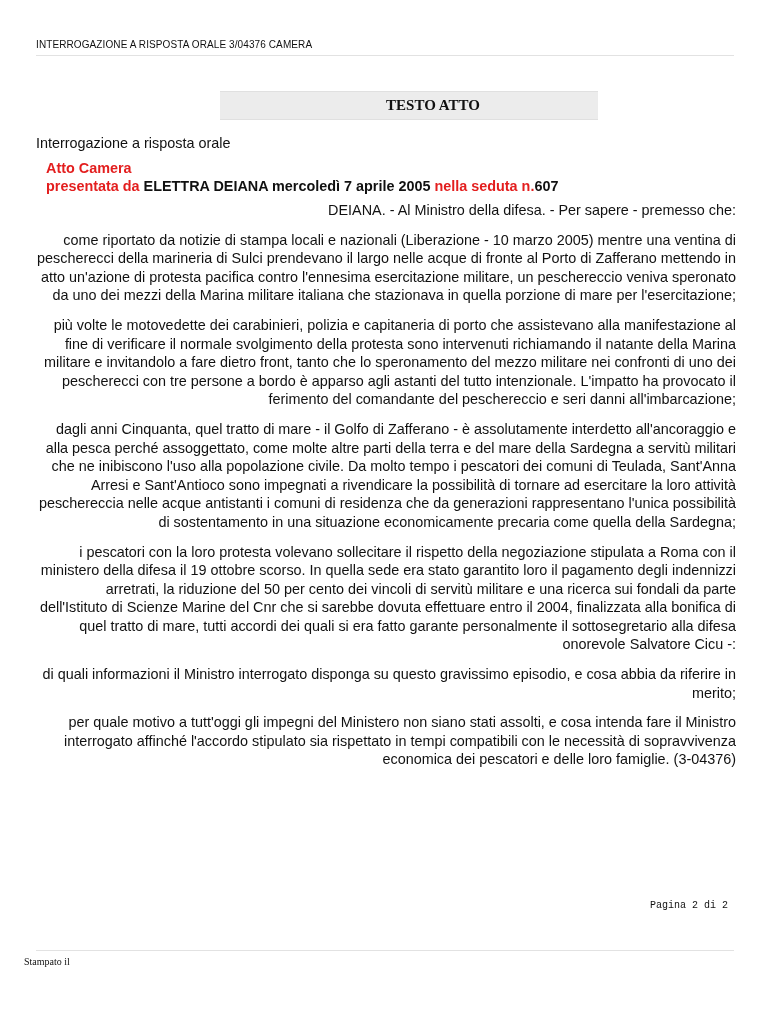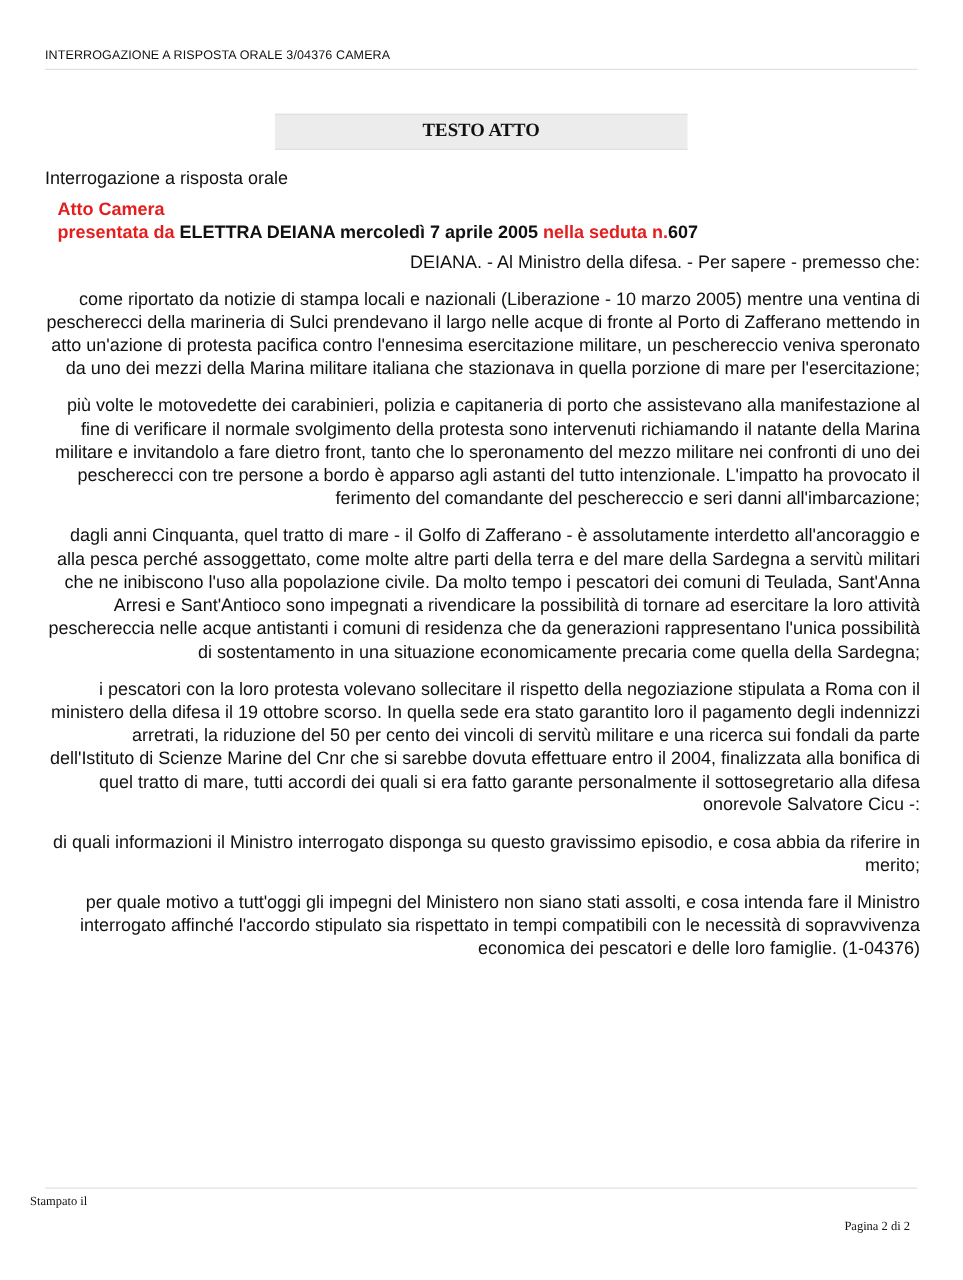--- a/index.html
+++ b/index.html
@@ -41,20 +41,21 @@
       background: #ececec;
       border-top: 1px solid #e0e0e0;
       border-bottom: 1px solid #e0e0e0;
       display: flex;
       align-items: center;
       justify-content: center;
       font-family: "Liberation Serif", serif;
       font-weight: bold;
       font-size: 15px;
       color: #111;
+      padding-left: 48px;
     }
     .content {
       position: absolute;
       left: 36px;
       top: 134px;
       width: 700px;
       font-family: "Liberation Sans", sans-serif;
       font-size: 14.4px;
       line-height: 18.6px;
       color: #111;
@@ -88,22 +89,22 @@
       position: absolute;
       left: 24px;
       top: 956px;
       font-family: "Liberation Serif", serif;
       font-size: 10px;
       color: #111;
     }
     .footer-right {
       position: absolute;
       right: 42px;
-      top: 976px;
-      font-family: Liberation Serif, serif;
+      top: 900px;
+      font-family: Liberation Mono, monospace;
       font-size: 10px;
       color: #111;
     }
   </style>
 </head>
 <body>
 
 <div class="page-header">INTERROGAZIONE A RISPOSTA ORALE 3/04376 CAMERA</div>
 <div class="header-rule"></div>
 
@@ -124,18 +125,18 @@
       <span class="red">nella seduta n.</span><span class="blk">607</span>
     </div>
   </div>
 
   <p class="para">DEIANA. - Al Ministro della difesa. - Per sapere - premesso che:</p>
   <p class="para">come riportato da notizie di stampa locali e nazionali (Liberazione - 10 marzo 2005) mentre una ventina di pescherecci della marineria di Sulci prendevano il largo nelle acque di fronte al Porto di Zafferano mettendo in atto un'azione di protesta pacifica contro l'ennesima esercitazione militare, un peschereccio veniva speronato da uno dei mezzi della Marina militare italiana che stazionava in quella porzione di mare per l'esercitazione;</p>
   <p class="para">più volte le motovedette dei carabinieri, polizia e capitaneria di porto che assistevano alla manifestazione al fine di verificare il normale svolgimento della protesta sono intervenuti richiamando il natante della Marina militare e invitandolo a fare dietro front, tanto che lo speronamento del mezzo militare nei confronti di uno dei pescherecci con tre persone a bordo è apparso agli astanti del tutto intenzionale. L'impatto ha provocato il ferimento del comandante del peschereccio e seri danni all'imbarcazione;</p>
   <p class="para">dagli anni Cinquanta, quel tratto di mare - il Golfo di Zafferano - è assolutamente interdetto all'ancoraggio e alla pesca perché assoggettato, come molte altre parti della terra e del mare della Sardegna a servitù militari che ne inibiscono l'uso alla popolazione civile. Da molto tempo i pescatori dei comuni di Teulada, Sant'Anna Arresi e Sant'Antioco sono impegnati a rivendicare la possibilità di tornare ad esercitare la loro attività peschereccia nelle acque antistanti i comuni di residenza che da generazioni rappresentano l'unica possibilità di sostentamento in una situazione economicamente precaria come quella della Sardegna;</p>
   <p class="para">i pescatori con la loro protesta volevano sollecitare il rispetto della negoziazione stipulata a Roma con il ministero della difesa il 19 ottobre scorso. In quella sede era stato garantito loro il pagamento degli indennizzi arretrati, la riduzione del 50 per cento dei vincoli di servitù militare e una ricerca sui fondali da parte dell'Istituto di Scienze Marine del Cnr che si sarebbe dovuta effettuare entro il 2004, finalizzata alla bonifica di quel tratto di mare, tutti accordi dei quali si era fatto garante personalmente il sottosegretario alla difesa onorevole Salvatore Cicu -:</p>
   <p class="para">di quali informazioni il Ministro interrogato disponga su questo gravissimo episodio, e cosa abbia da riferire in merito;</p>
-  <p class="para">per quale motivo a tutt'oggi gli impegni del Ministero non siano stati assolti, e cosa intenda fare il Ministro interrogato affinché l'accordo stipulato sia rispettato in tempi compatibili con le necessità di sopravvivenza economica dei pescatori e delle loro famiglie. (1-04376)</p>
+  <p class="para">per quale motivo a tutt'oggi gli impegni del Ministero non siano stati assolti, e cosa intenda fare il Ministro interrogato affinché l'accordo stipulato sia rispettato in tempi compatibili con le necessità di sopravvivenza economica dei pescatori e delle loro famiglie. (3-04376)</p>
 </div>
 
 <div class="footer-rule"></div>
 <div class="footer-left">Stampato il</div>
 <div class="footer-right">Pagina 2 di 2</div>
 
 </body></html>

